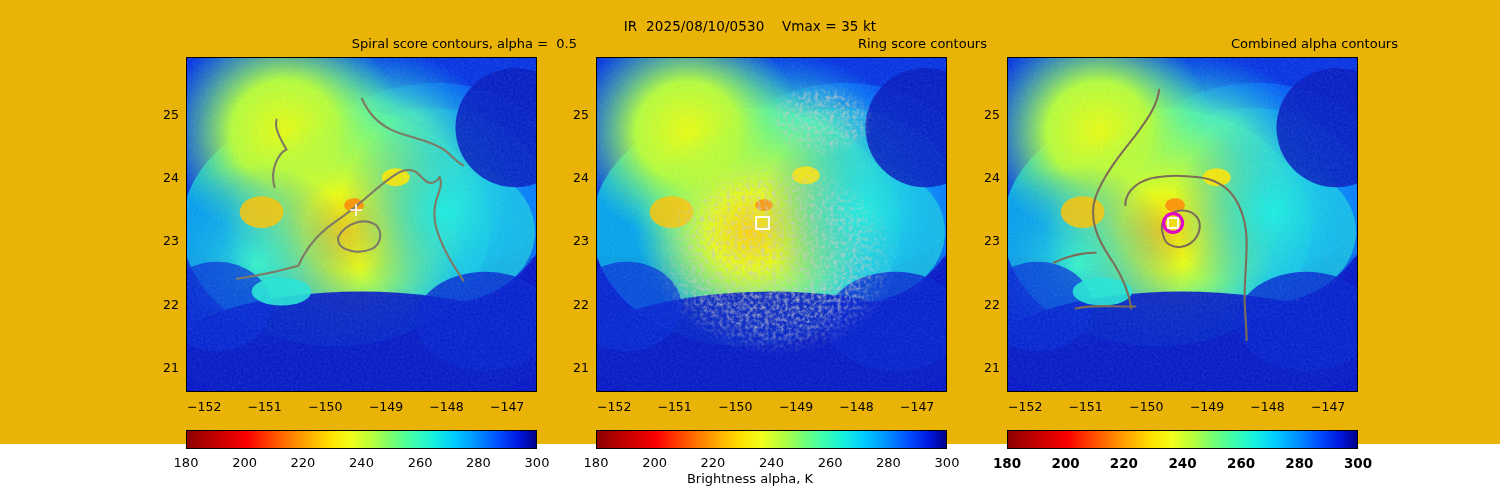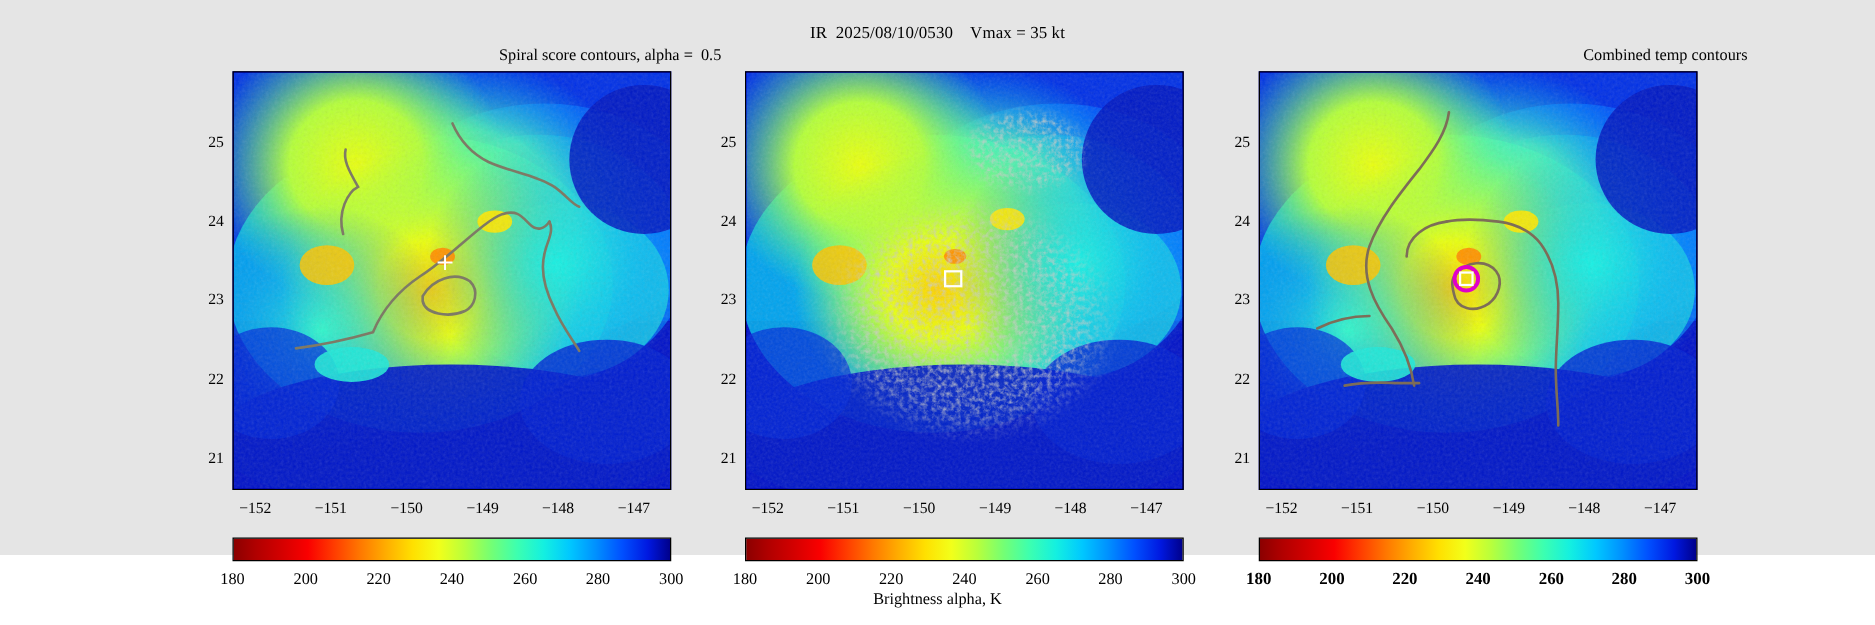--- a/index.html
+++ b/index.html
@@ -1,18 +1,18 @@
 <!DOCTYPE html>
 <html><head>
 <meta charset="utf-8">
 <style>
   html,body{margin:0;padding:0;background:#ffffff;}
   body{width:1500px;height:500px;overflow:hidden;
        font-family:"DejaVu Sans","Liberation Sans",sans-serif;color:#000;}
-  .figure{position:relative;width:1500px;height:444px;background:#e5e5e5;font-family:Liberation Serif, serif;}
+  .figure{position:relative;width:1500px;height:444px;background:#eab308;}
 
   .suptitle{position:absolute;left:0;top:18px;width:1500px;text-align:center;
             font-size:13.5px;letter-spacing:.1px;white-space:pre;}
 
   .panel{position:absolute;top:57px;width:351px;height:335px;}
   .panel.p0{left:186px;}
   .panel.p1{left:596px;}
   .panel.p2{left:1007px;}
 
   .ptitle{position:absolute;top:-21px;left:-40px;width:431px;text-align:right;
@@ -157,20 +157,21 @@
     <div class="ytick" style="top:92.5%">21</div>
     <div class="xtick" style="left:5.2%">−152</div>
     <div class="xtick" style="left:22.4%">−151</div>
     <div class="xtick" style="left:39.7%">−150</div>
     <div class="xtick" style="left:57.0%">−149</div>
     <div class="xtick" style="left:74.2%">−148</div>
     <div class="xtick" style="left:91.5%">−147</div>
   </div>
 
   <div class="panel p1">
+    <div class="ptitle">Ring score contours</div>
     <div class="axes">
       <div class="imglayer">
         <svg viewBox="0 0 351 335" preserveAspectRatio="none">
           <defs>
             <radialGradient id="g1a" cx="26%" cy="22%" r="33%">
               <stop offset="0%" stop-color="#eaff10"></stop>
                 <stop offset="45%" stop-color="#b4ff3a"></stop>
               <stop offset="100%" stop-color="#46ffa0" stop-opacity="0"></stop>
             </radialGradient>
             <radialGradient id="g1b" cx="44%" cy="52%" r="33%">
@@ -256,21 +257,21 @@
     <div class="ytick" style="top:92.5%">21</div>
     <div class="xtick" style="left:5.2%">−152</div>
     <div class="xtick" style="left:22.4%">−151</div>
     <div class="xtick" style="left:39.7%">−150</div>
     <div class="xtick" style="left:57.0%">−149</div>
     <div class="xtick" style="left:74.2%">−148</div>
     <div class="xtick" style="left:91.5%">−147</div>
   </div>
 
   <div class="panel p2">
-    <div class="ptitle">Combined temp contours</div>
+    <div class="ptitle">Combined alpha contours</div>
     <div class="axes">
       <div class="imglayer">
         <svg viewBox="0 0 351 335" preserveAspectRatio="none">
           <defs>
             <radialGradient id="g2a" cx="26%" cy="22%" r="33%">
               <stop offset="0%" stop-color="#eaff10"></stop>
                 <stop offset="45%" stop-color="#b4ff3a"></stop>
               <stop offset="100%" stop-color="#46ffa0" stop-opacity="0"></stop>
             </radialGradient>
             <radialGradient id="g2b" cx="44%" cy="52%" r="33%">

